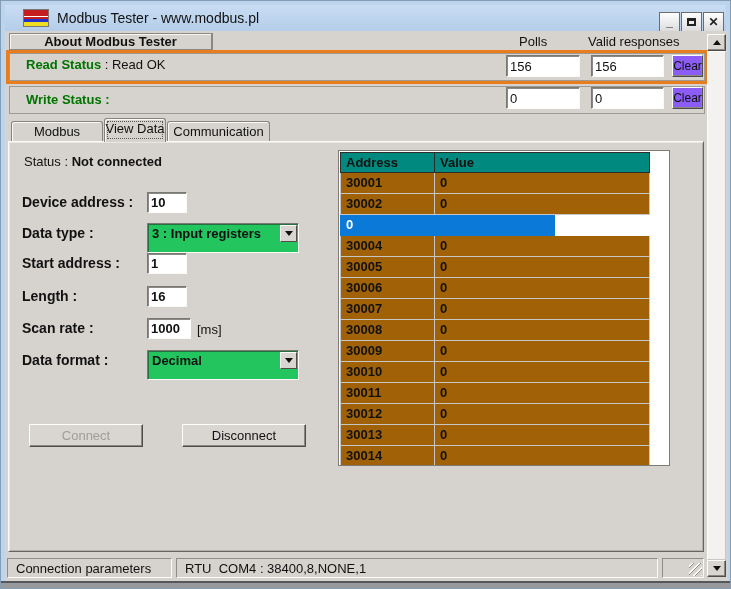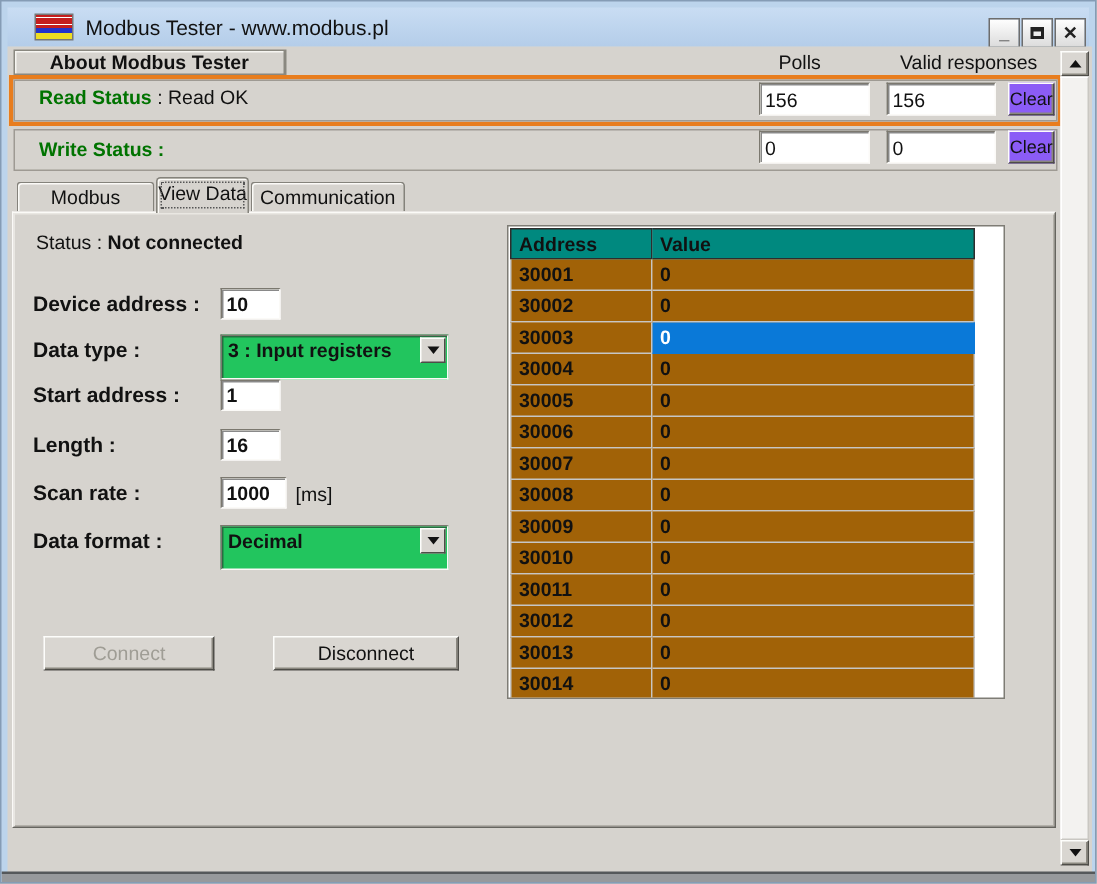--- a/index.html
+++ b/index.html
@@ -24,28 +24,28 @@
   .win-buttons { position:absolute; right:2px; top:7px; display:flex; gap:1px; }
   .win-btn { width:21px; height:20px; background:linear-gradient(#fefefe,#dcdcdc);
     border:1px solid #6d6d6d; display:flex; align-items:center; justify-content:center;
     font-size:12px; font-weight:bold; color:#222; }
   .max-glyph { width:9px; height:8px; border:2px solid #222; border-top-width:3px; }
 
   
   .client { position:absolute; left:4px; top:30px; width:723px; height:551px;
     background:#d6d3ce; }
 
-  .about-btn { position:absolute; left:4px; top:2px; width:182px; height:17px;
+  .about-btn { position:absolute; left:4px; top:2px; width:204px; height:17px;
     border:1px solid #8a8880; border-right-width:2px;
     box-shadow:inset 1px 1px 0 #f6f5f1;
     font-size:13px; font-weight:bold; color:#111; text-align:center; line-height:15px; }
 
   .col-label { position:absolute; top:3px; font-size:13px; color:#111; }
   .polls-label { left:514px; }
-  .valid-label { left:583px;margin-left:12px; }
+  .valid-label { left:583px; }
 
   
   .hl-box { position:absolute; left:1px; top:19px; width:702px; height:34px;
     border:3px solid #e87d1e; }
   .hl-box .row-inner { width:100%; height:100%; border:1px solid #9e9a93; background:#d6d3ce; }
   .write-row { position:absolute; left:4px; top:55px; width:696px; height:28px;
     border:1px solid #9e9a93; background:#d6d3ce; }
   .status-text { position:absolute; left:21px; top:26px; font-size:13px; color:#111; white-space:pre; }
   .status-text.write { top:61px; }
   .green { color:#007300; font-weight:bold; }
@@ -221,21 +221,20 @@
           <div id="grid-rows">
               <div class="grow">
                 <div class="gcell addr">30001</div>
                 <div class="gcell val">0</div>
               </div>
               <div class="grow">
                 <div class="gcell addr">30002</div>
                 <div class="gcell val">0</div>
               </div>
               <div class="grow">
-                <div class="gcell addr">30003</div>
                 <div class="gcell val selected">0</div>
               </div>
               <div class="grow">
                 <div class="gcell addr">30004</div>
                 <div class="gcell val">0</div>
               </div>
               <div class="grow">
                 <div class="gcell addr">30005</div>
                 <div class="gcell val">0</div>
               </div>
@@ -291,17 +290,24 @@
     <div class="vscroll">
       <div class="scroll-btn up">
         <span class="tri-up"></span>
       </div>
       <div class="scroll-thumb"></div>
       <div class="scroll-btn down">
         <span class="tri-down"></span>
       </div>
     </div>
 
+    <div class="statusbar">
+      <div class="sb-panel sb-1">Connection parameters</div>
+      <div class="sb-panel sb-2">RTU  COM4 : 38400,8,NONE,1</div>
+      <div class="sb-panel sb-3">
+        <span class="size-grip"></span>
+      </div>
+    </div>
 
   </div>
 
   <div class="bottom-band"></div>
 </div>
 
 </body></html>

